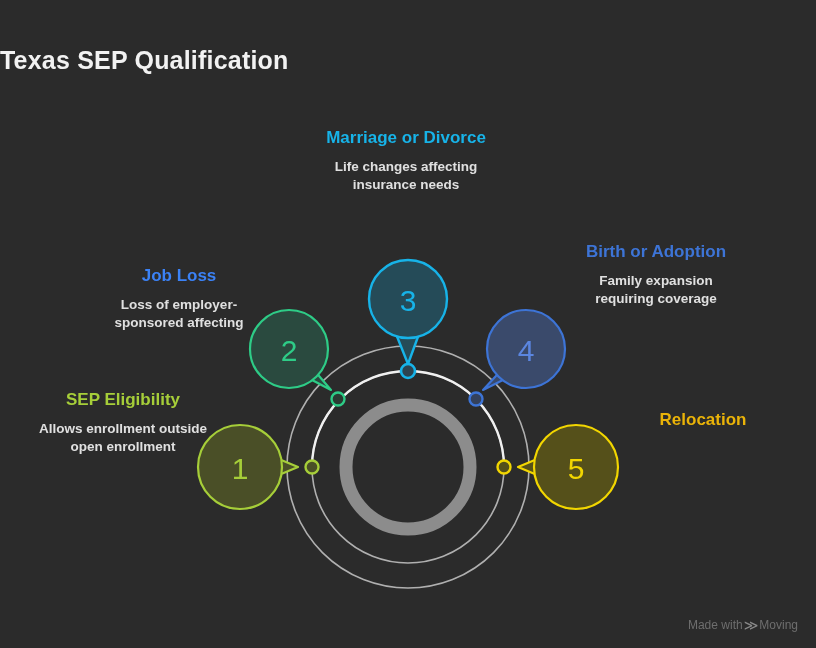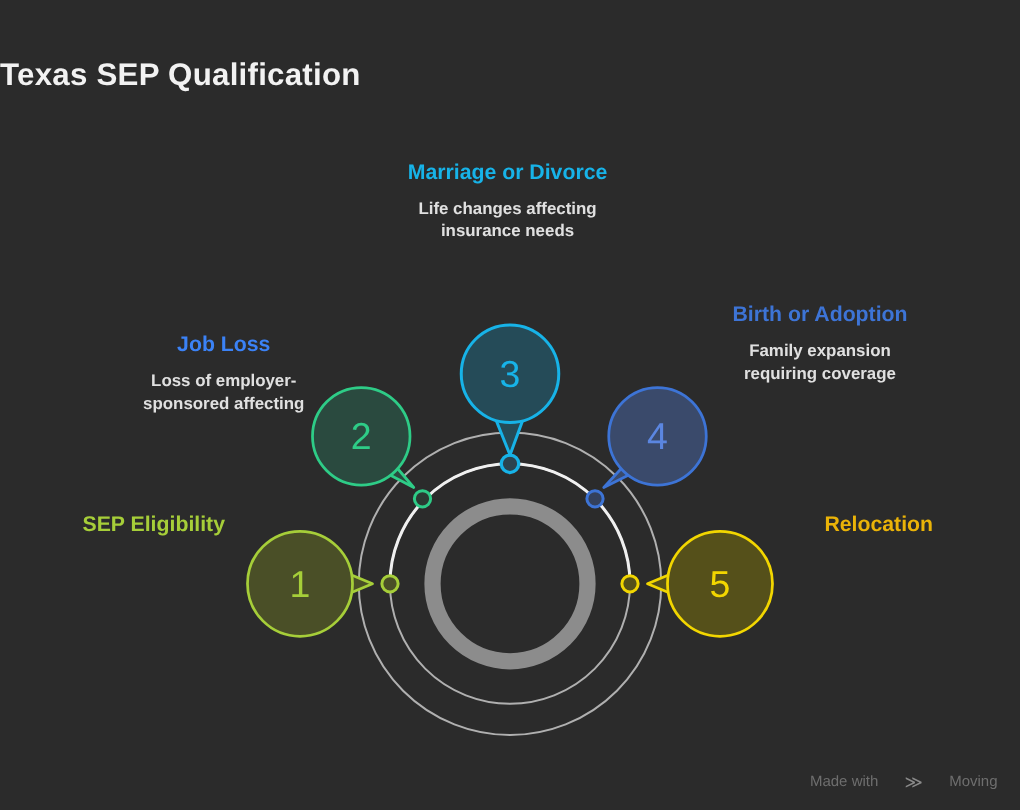--- a/index.html
+++ b/index.html
@@ -42,21 +42,21 @@
     margin: 0;
   }
   .label-desc {
     font-size: 13.5px;
     font-weight: bold;
     line-height: 18px;
     color: #e0e0e0;
     margin: 8px 0 0 0;
   }
   
-  #label-sep       { left: 28px;  top: 408px; width: 190px; text-align: center; }
+  #label-sep       { left: 28px;  top: 388px; width: 190px; text-align: center; }
   #label-jobloss   { left: 88px;  top: 264px; width: 182px; }
   #label-marriage  { left: 326px; top: 126px; width: 160px; }
   #label-birth     { left: 572px; top: 240px; width: 168px; }
   #label-reloc     { left: 608px; top: 408px; width: 190px; }
 
   .svg-layer {
     position: absolute;
     left: 0; top: 0;
   }
   .bubble-num {
@@ -65,21 +65,21 @@
     font-weight: normal;
     text-anchor: middle;
     dominant-baseline: central;
   }
   .watermark {
     position: absolute;
     right: 18px;
     bottom: 16px;
     display: flex;
     align-items: center;
-    gap: 21px;
+    gap: 1px;
     color: #6e6e6e;
     font-size: 12px;
   }
   .watermark .wm-mark {
     font-size: 14px;
     line-height: 1;
     color: #8a8a8a;
   }
 </style>
 </head>
@@ -131,20 +131,21 @@
 
     <g>
       <path d="M 542 457 L 518 467 L 542 477 Z" fill="#55501a" stroke="#f2d600" stroke-width="2.2" stroke-linejoin="round"></path>
       <circle cx="576" cy="467" r="42" fill="#55501a" stroke="#f2d600" stroke-width="2.2"></circle>
       <text class="bubble-num" x="576" y="468" fill="#f2d600">5</text>
     </g>
   </svg>
 
   <div class="label-block" id="label-sep">
     <p class="label-title" style="color:#a6ce39">SEP Eligibility</p>
+    <p class="label-desc">Allows enrollment outside open enrollment</p>
   </div>
 
   <div class="label-block" id="label-jobloss">
     <p class="label-title" style="color:#3b82f6">Job Loss</p>
     <p class="label-desc">Loss of employer-sponsored affecting</p>
   </div>
 
   <div class="label-block" id="label-marriage">
     <p class="label-title" style="color:#17b3e8">Marriage or Divorce</p>
     <p class="label-desc">Life changes affecting insurance needs</p>

